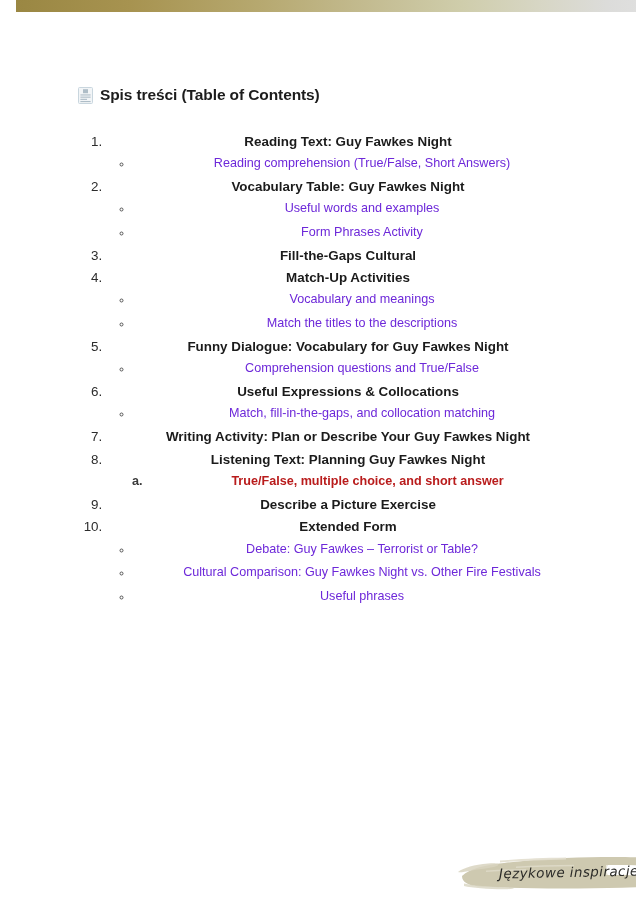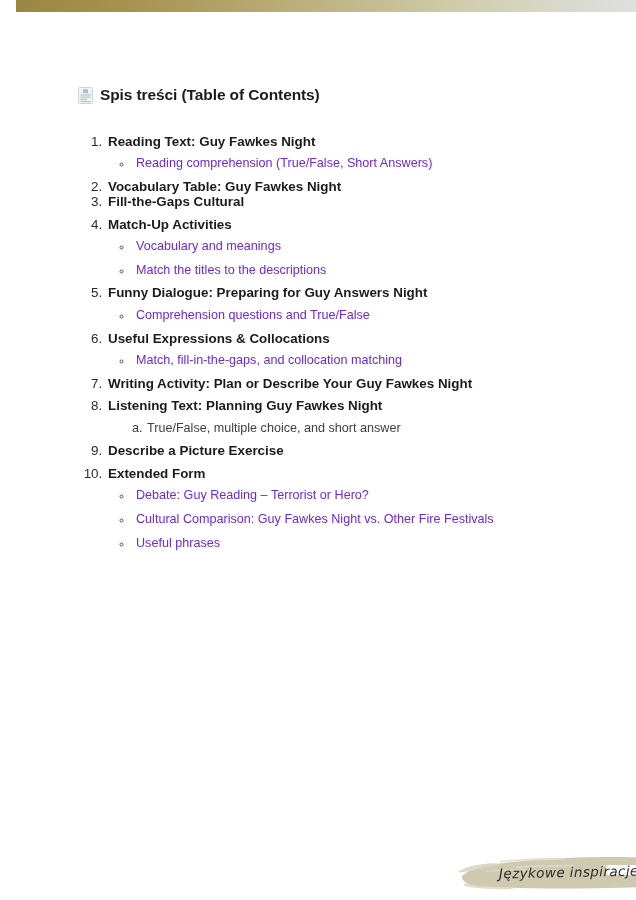--- a/index.html
+++ b/index.html
@@ -70,20 +70,21 @@
     height: 17px;
     flex: 0 0 auto;
     display: block;
   }
 
   
   ol.toc-list {
     list-style-type: decimal;
     margin: 0;
     padding: 0 0 0 28px;
+    text-align: center;
   }
   ol.toc-list > li {
     font-size: 13.4px;
     font-weight: bold;
     color: #1b1b1b;
     line-height: 1.0;
     margin: 0 0 9px 0;
     padding-left: 2px;
   }
   ol.toc-list > li::marker {
@@ -115,22 +116,22 @@
   }
 
   
   ol.sub-list-alpha {
     list-style-type: lower-alpha;
     margin: 8px 0 3px 0;
     padding: 0 0 0 34px;
   }
   ol.sub-list-alpha > li {
     font-size: 12.6px;
-    font-weight: normal;
-    color: #404040;
+    font-weight: bold;
+    color: #b91c1c;
     line-height: 1.25;
     margin: 0 0 8px 4px;
     padding-left: 1px;
   }
   ol.sub-list-alpha > li::marker {
     color: #3b3b3b;
   }
 
   
   ol.toc-list > li.has-children {
@@ -186,36 +187,40 @@
 
       <li class="has-children">
         <span class="item-label">Reading Text: Guy Fawkes Night</span>
         <ul class="sub-list">
           <li>Reading comprehension (True/False, Short Answers)</li>
         </ul>
       </li>
 
       <li class="has-children">
         <span class="item-label">Vocabulary Table: Guy Fawkes Night</span>
+        <ul class="sub-list">
+          <li>Useful words and examples</li>
+          <li>Form Phrases Activity</li>
+        </ul>
       </li>
 
       <li>
         <span class="item-label">Fill-the-Gaps Cultural</span>
       </li>
 
       <li class="has-children">
         <span class="item-label">Match-Up Activities</span>
         <ul class="sub-list">
           <li>Vocabulary and meanings</li>
           <li>Match the titles to the descriptions</li>
         </ul>
       </li>
 
       <li class="has-children">
-        <span class="item-label">Funny Dialogue: Preparing for Guy Answers Night</span>
+        <span class="item-label">Funny Dialogue: Vocabulary for Guy Fawkes Night</span>
         <ul class="sub-list">
           <li>Comprehension questions and True/False</li>
         </ul>
       </li>
 
       <li class="has-children">
         <span class="item-label">Useful Expressions &amp; Collocations</span>
         <ul class="sub-list">
           <li>Match, fill-in-the-gaps, and collocation matching</li>
         </ul>
@@ -232,21 +237,21 @@
         </ol>
       </li>
 
       <li>
         <span class="item-label">Describe a Picture Exercise</span>
       </li>
 
       <li class="has-children">
         <span class="item-label">Extended Form</span>
         <ul class="sub-list">
-          <li>Debate: Guy Reading – Terrorist or Hero?</li>
+          <li>Debate: Guy Fawkes – Terrorist or Table?</li>
           <li>Cultural Comparison: Guy Fawkes Night vs. Other Fire Festivals</li>
           <li>Useful phrases</li>
         </ul>
       </li>
 
     </ol>
   </div>
 
   <div class="watermark">
     <svg width="200" height="50" viewBox="0 0 200 50" aria-hidden="true">

